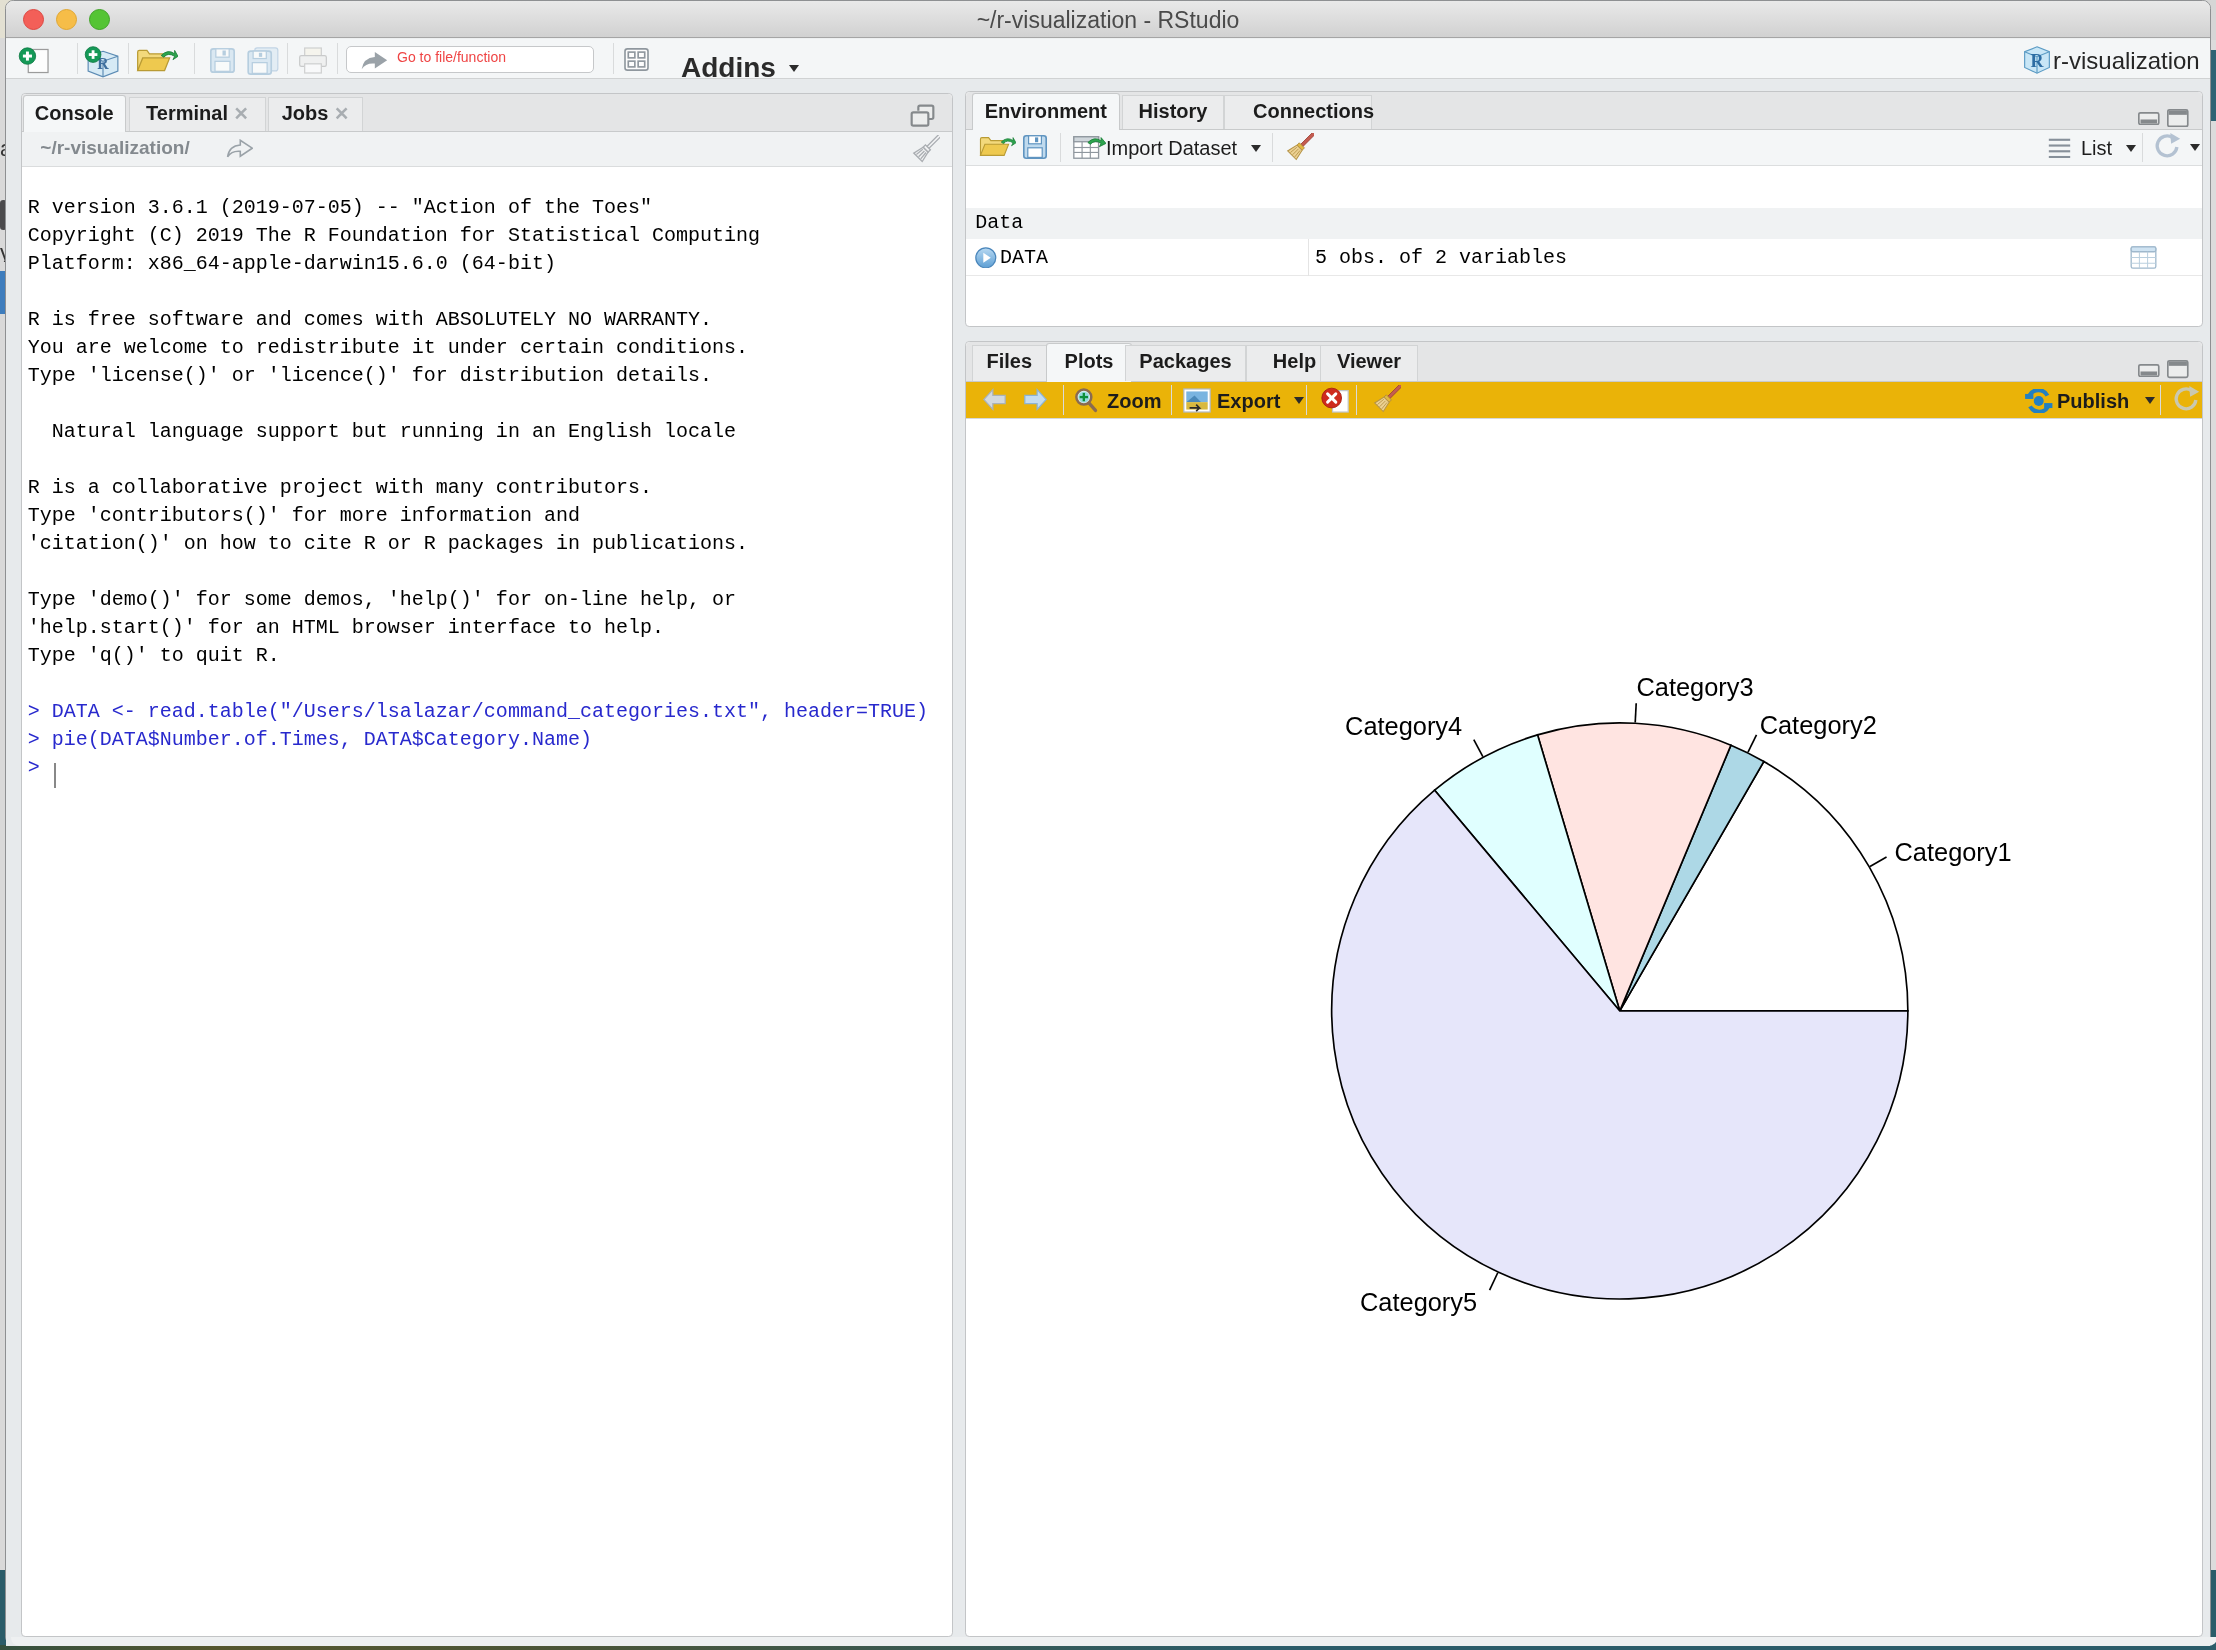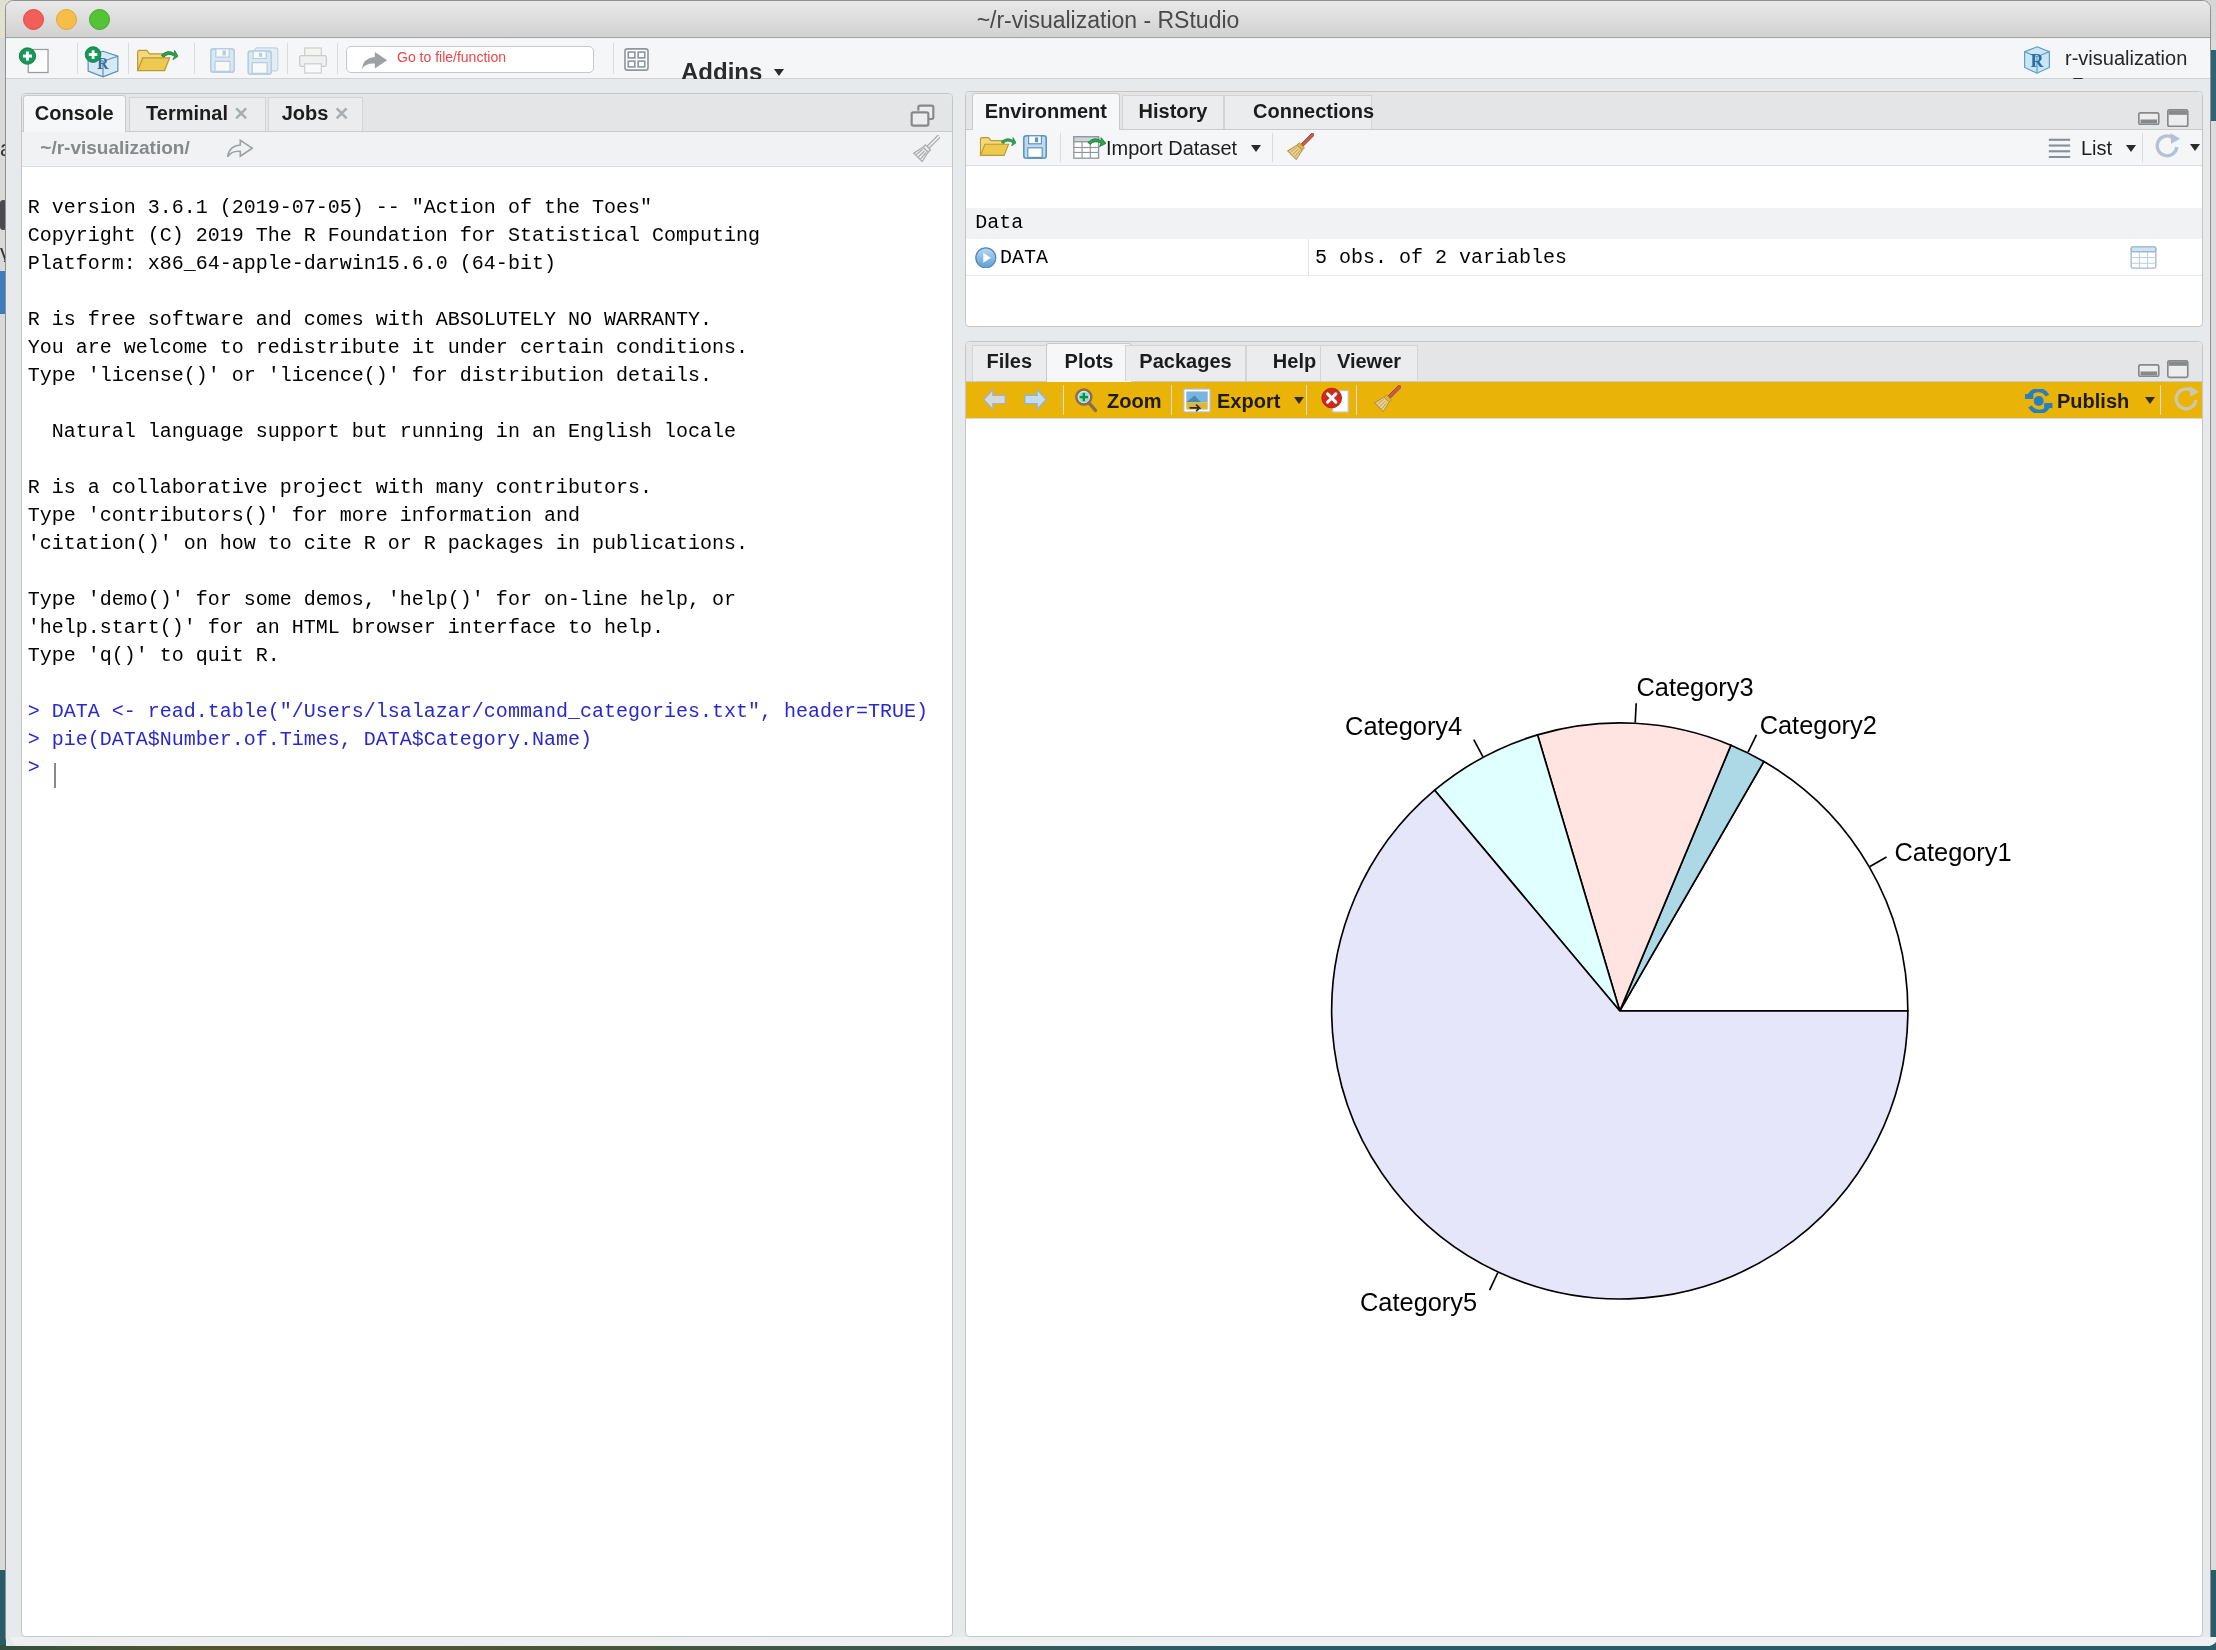--- a/index.html
+++ b/index.html
@@ -15,22 +15,22 @@
 .tl { position:absolute; top:8.3px; width:21px; height:21px; border-radius:50%; }
 #tl-r { left:16.7px; background:#f35f58; border:0.8px solid #dd4741; }
 #tl-y { left:50px; background:#f6bd48; border:0.8px solid #e0a631; }
 #tl-g { left:83px; background:#55c434; border:0.8px solid #40a327; }
 #title { width:100%; top:5.8px; text-align:center; font-size:23px; color:#4a4a4a; }
 
 #toolbar { left:0; top:38px; width:100%; height:40px; background:#f4f6f7; border-bottom:0.8px solid #d0d2d3; }
 .sep { position:absolute; top:4.2px; width:0.8px; height:31px; background:#d9dbdc; }
 #gotobox { left:340px; top:6.7px; width:248px; height:27.5px; background:#fff; border:0.8px solid #c6c8ca; border-radius:5px; }
 #gotobox span { position:absolute; left:50px; top:2.5px; font-size:14px; color:#ef4444; }
-#addins { left:675px; top:19px; font-size:24px; font-weight:600; color:#2b2b2b; }
-#rproj { left:2047px; top:8.3px; font-size:20px; color:#262626;margin-left:12px; }
+#addins { left:675px; top:13px; font-size:28px; font-weight:600; color:#2b2b2b; }
+#rproj { left:2047px; top:8.3px; font-size:24px; color:#262626; }
 
 #workspace { left:0; top:78px; width:100%; height:1567px; background:#e7eaec; }
 
 .panel { position:absolute; background:#fff; border:0.8px solid #c3c5c7; border-radius:4.2px; }
 .tabbar { position:absolute; left:0; top:0; width:100%; background:#e4e5e6; border-bottom:0.8px solid #c8cacb; border-radius:4.2px 4.2px 0 0; }
 .tab { position:absolute; top:3.3px; bottom:0; background:#ebeced; font-weight:700; font-size:20px; color:#1c1c1c; text-align:center; border:0.8px solid #d2d4d5; border-bottom:none; padding-top:3.3px; }
 .tab.active { background:#f5f7f8; top:0.8px; bottom:-0.8px; border:0.8px solid #c8cacb; border-bottom:none; border-radius:3.3px 3.3px 0 0; padding-top:5.8px; }
 .x { color:#a8adb1; font-weight:700; font-size:18.3px; }
 
 #conpanel { left:15px; top:92px; width:932px; height:1544px; }

